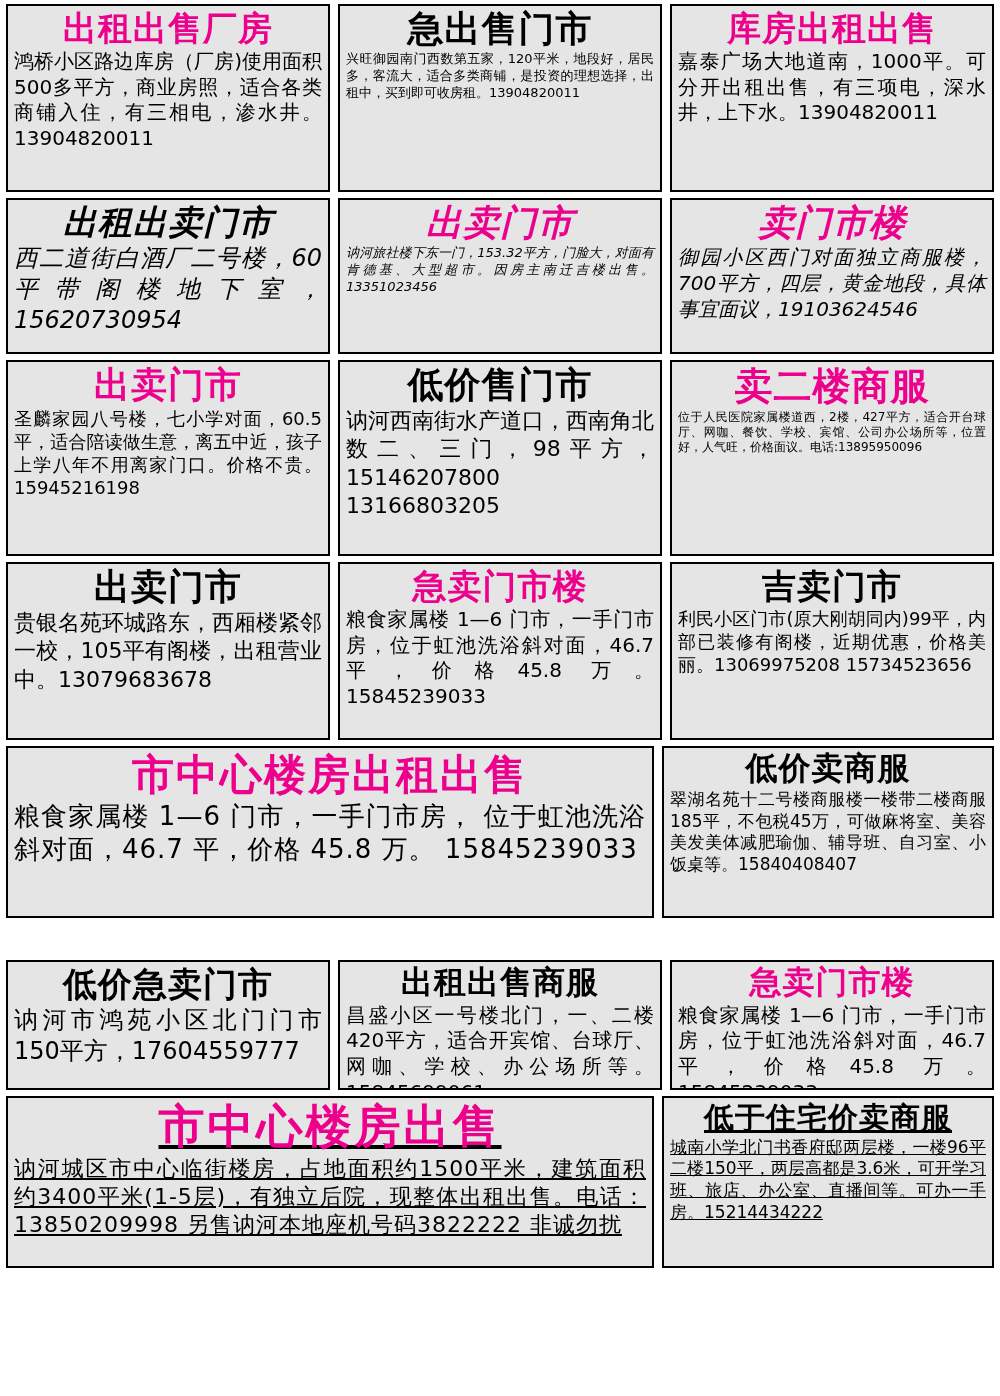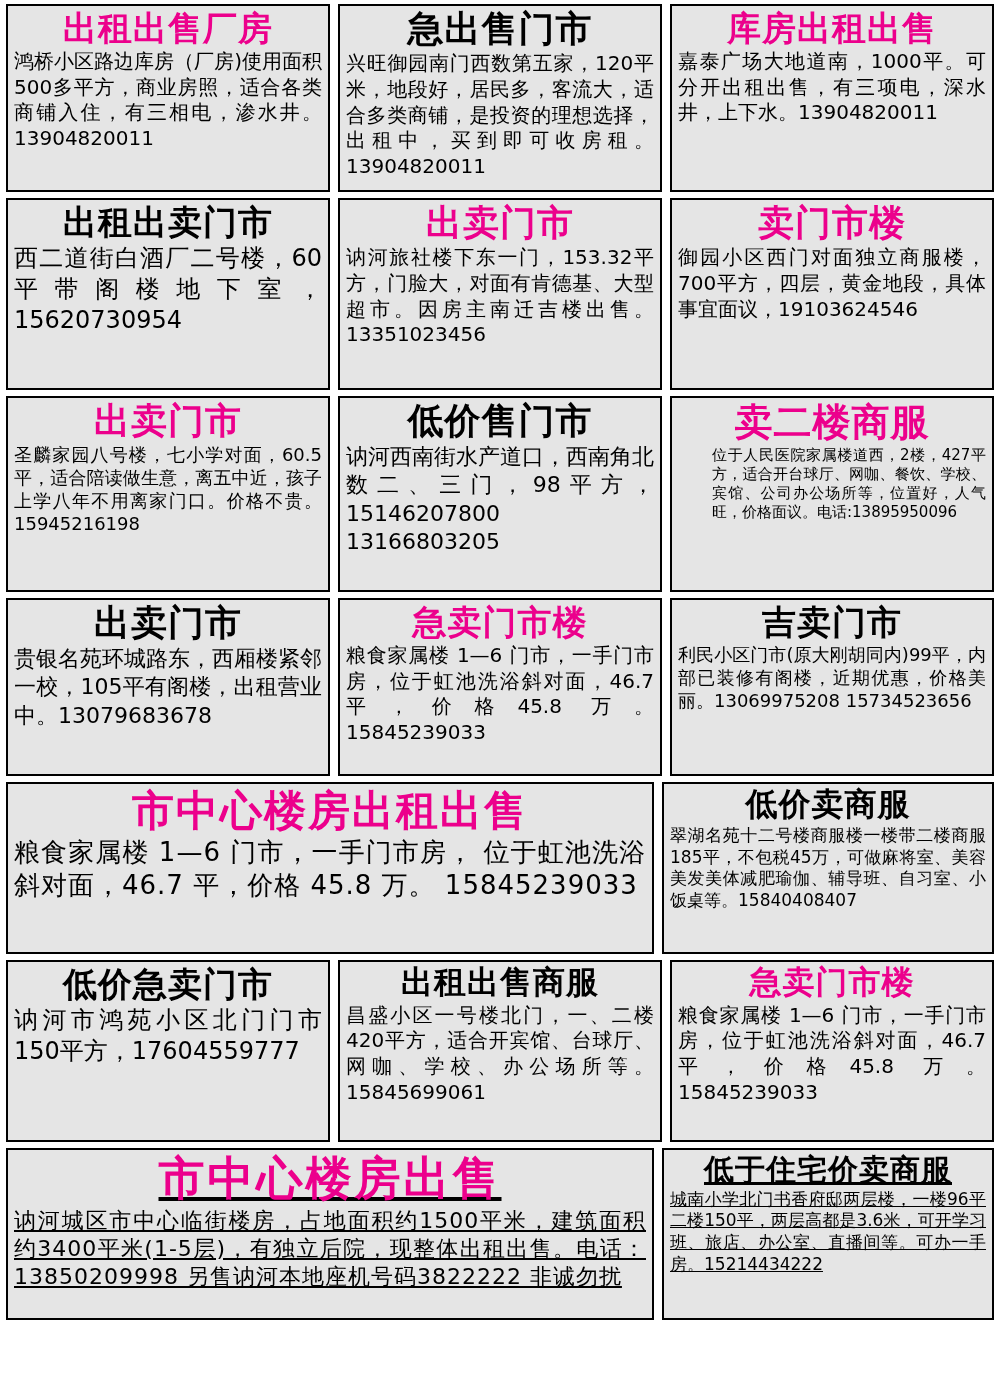--- a/index.html
+++ b/index.html
@@ -58,34 +58,34 @@
   
   .h-36 { font-size: 36px; }
   .h-34 { font-size: 34px; }
   .h-33 { font-size: 38px; }
   .h-32 { font-size: 32px; }
   .h-30 { font-size: 30px; }
   .h-42 { font-size: 42px; letter-spacing: 2px; }
   .h-46 { font-size: 46px; letter-spacing: 3px; }
 
   .b-20 { font-size: 20px; }
-  .b-19 { font-size: 20px; }
+  .b-19 { font-size: 13px; }
   .b-18 { font-size: 18px; }
   .b-17 { font-size: 17px; }
-  .b-16 { font-size: 15px; margin-left: 34px; }
+  .b-16 { font-size: 12px; }
   .b-22 { font-size: 22px; }
   .b-26 { font-size: 26px; letter-spacing: 1px; }
   .b-24 { font-size: 24px; }
 
   .r1 .ad { height: 188px; }
-  .r2 .ad { height: 192px; }
+  .r2 .ad { height: 156px; font-style: italic; }
   .r3 .ad { height: 196px; }
   .r4 .ad { height: 178px; }
   .r5 .ad { height: 172px; }
-  .r6 .ad { height: 182px; }
+  .r6 .ad { height: 130px; margin-top: 36px; }
   .r7 .ad { height: 172px; text-decoration: underline; }
 
   .spread { letter-spacing: 1px; }
 </style>
 </head>
 <body>
 
 <div class="page">
 
   <div class="row r1">

